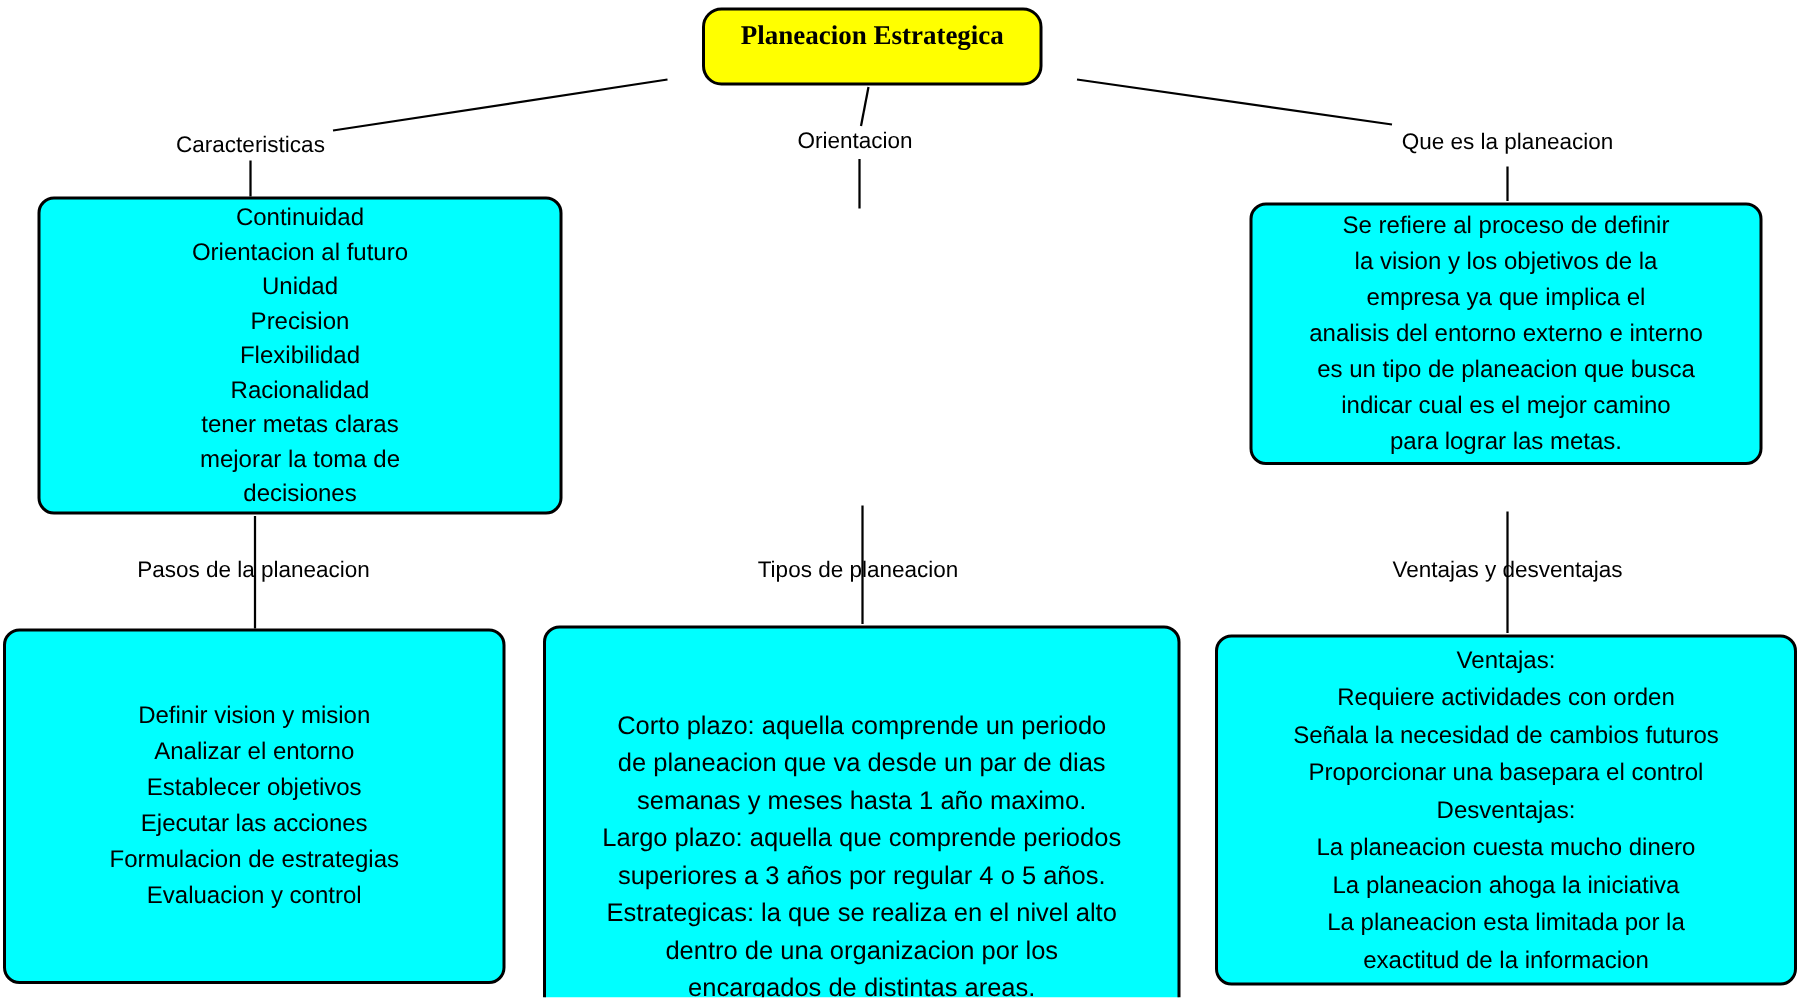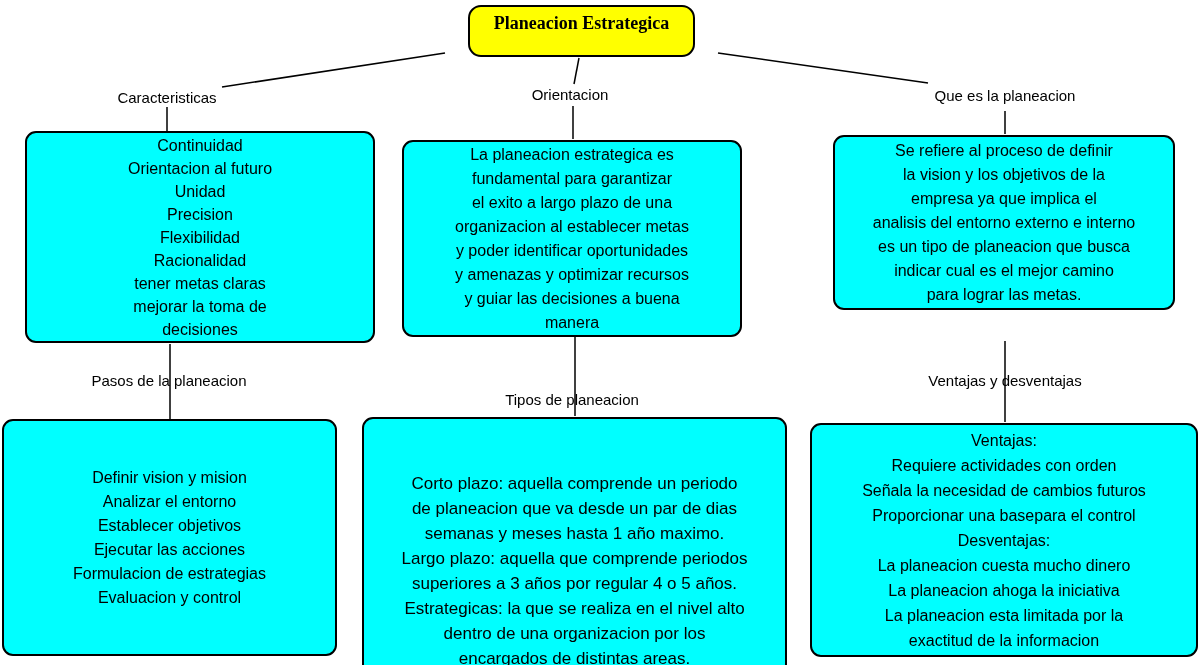--- a/index.html
+++ b/index.html
@@ -69,41 +69,33 @@
     <line class="connector" x1="575" y1="337" x2="575" y2="416"></line>
     <line class="connector" x1="1005" y1="341" x2="1005" y2="422"></line>
   </svg>
 
   <div class="node title-node" style="left:468px; top:5px; width:227px; height:52px;">Planeacion Estrategica</div>
 
   <div class="branch-label" style="left:167px; top:97px;">Caracteristicas</div>
   <div class="branch-label" style="left:570px; top:94px;">Orientacion</div>
   <div class="branch-label" style="left:1005px; top:95px;">Que es la planeacion</div>
   <div class="branch-label" style="left:169px; top:380px;">Pasos de la planeacion</div>
-  <div class="branch-label" style="left:572px; top:380px;margin-top:19px;">Tipos de planeacion</div>
+  <div class="branch-label" style="left:572px; top:380px;">Tipos de planeacion</div>
   <div class="branch-label" style="left:1005px; top:380px;">Ventajas y desventajas</div>
 
   <div class="node" style="left:25px; top:131px; width:350px; height:212px; line-height:23px;">Continuidad
 Orientacion al futuro
 Unidad
 Precision
 Flexibilidad
 Racionalidad
 tener metas claras
 mejorar la toma de
 decisiones</div>
 
-  <div class="node" style="left:402px; top:140px; width:340px; height:197px; line-height:24px;">La planeacion estrategica es
-fundamental para garantizar
-el exito a largo plazo de una
-organizacion al establecer metas
-y poder identificar oportunidades
-y amenazas y optimizar recursos
-y guiar las decisiones a buena
-manera</div>
 
   <div class="node" style="left:833px; top:135px; width:342px; height:175px; line-height:24px;">Se refiere al proceso de definir
 la vision y los objetivos de la
 empresa ya que implica el
 analisis del entorno externo e interno
 es un tipo de planeacion que busca
 indicar cual es el mejor camino
 para lograr las metas.</div>
 
   <div class="node" style="left:2px; top:419px; width:335px; height:237px; line-height:24px;">Definir vision y mision

